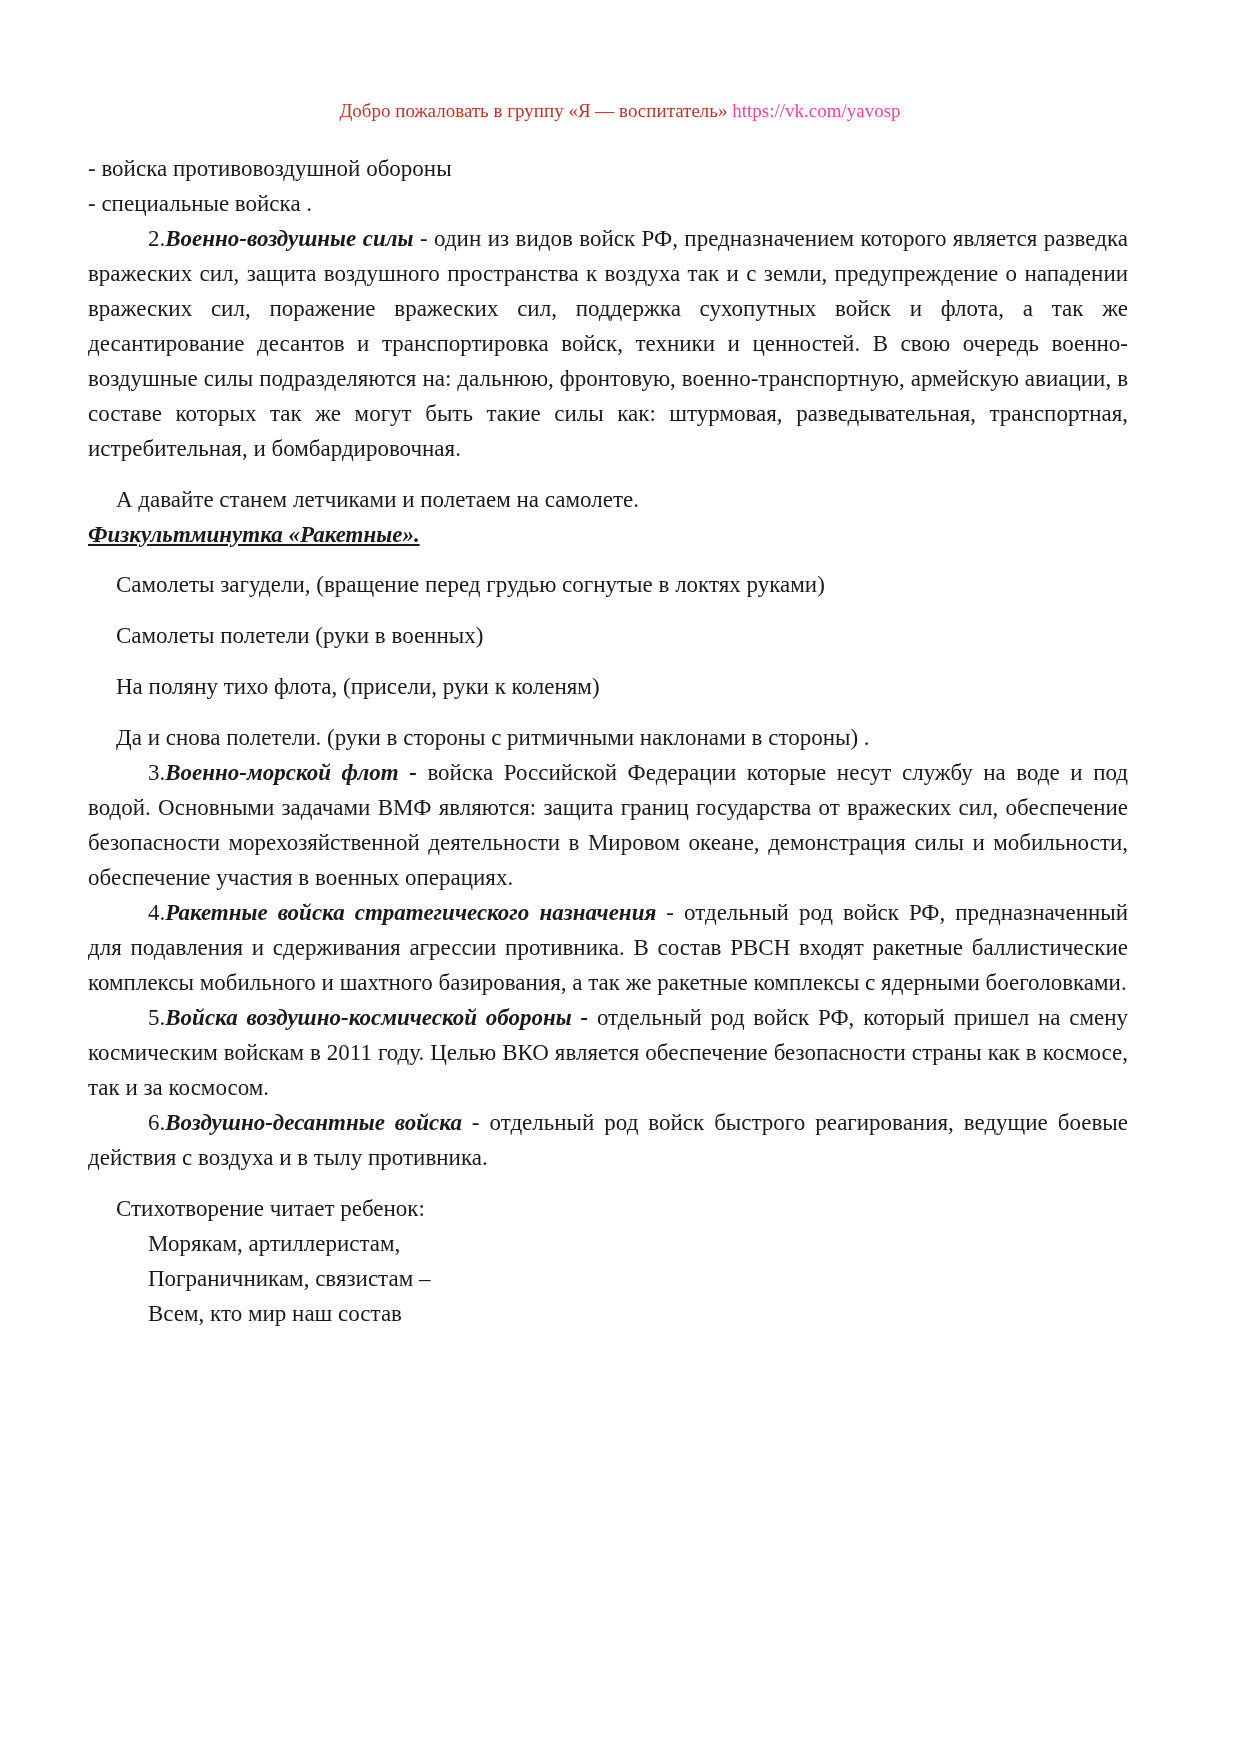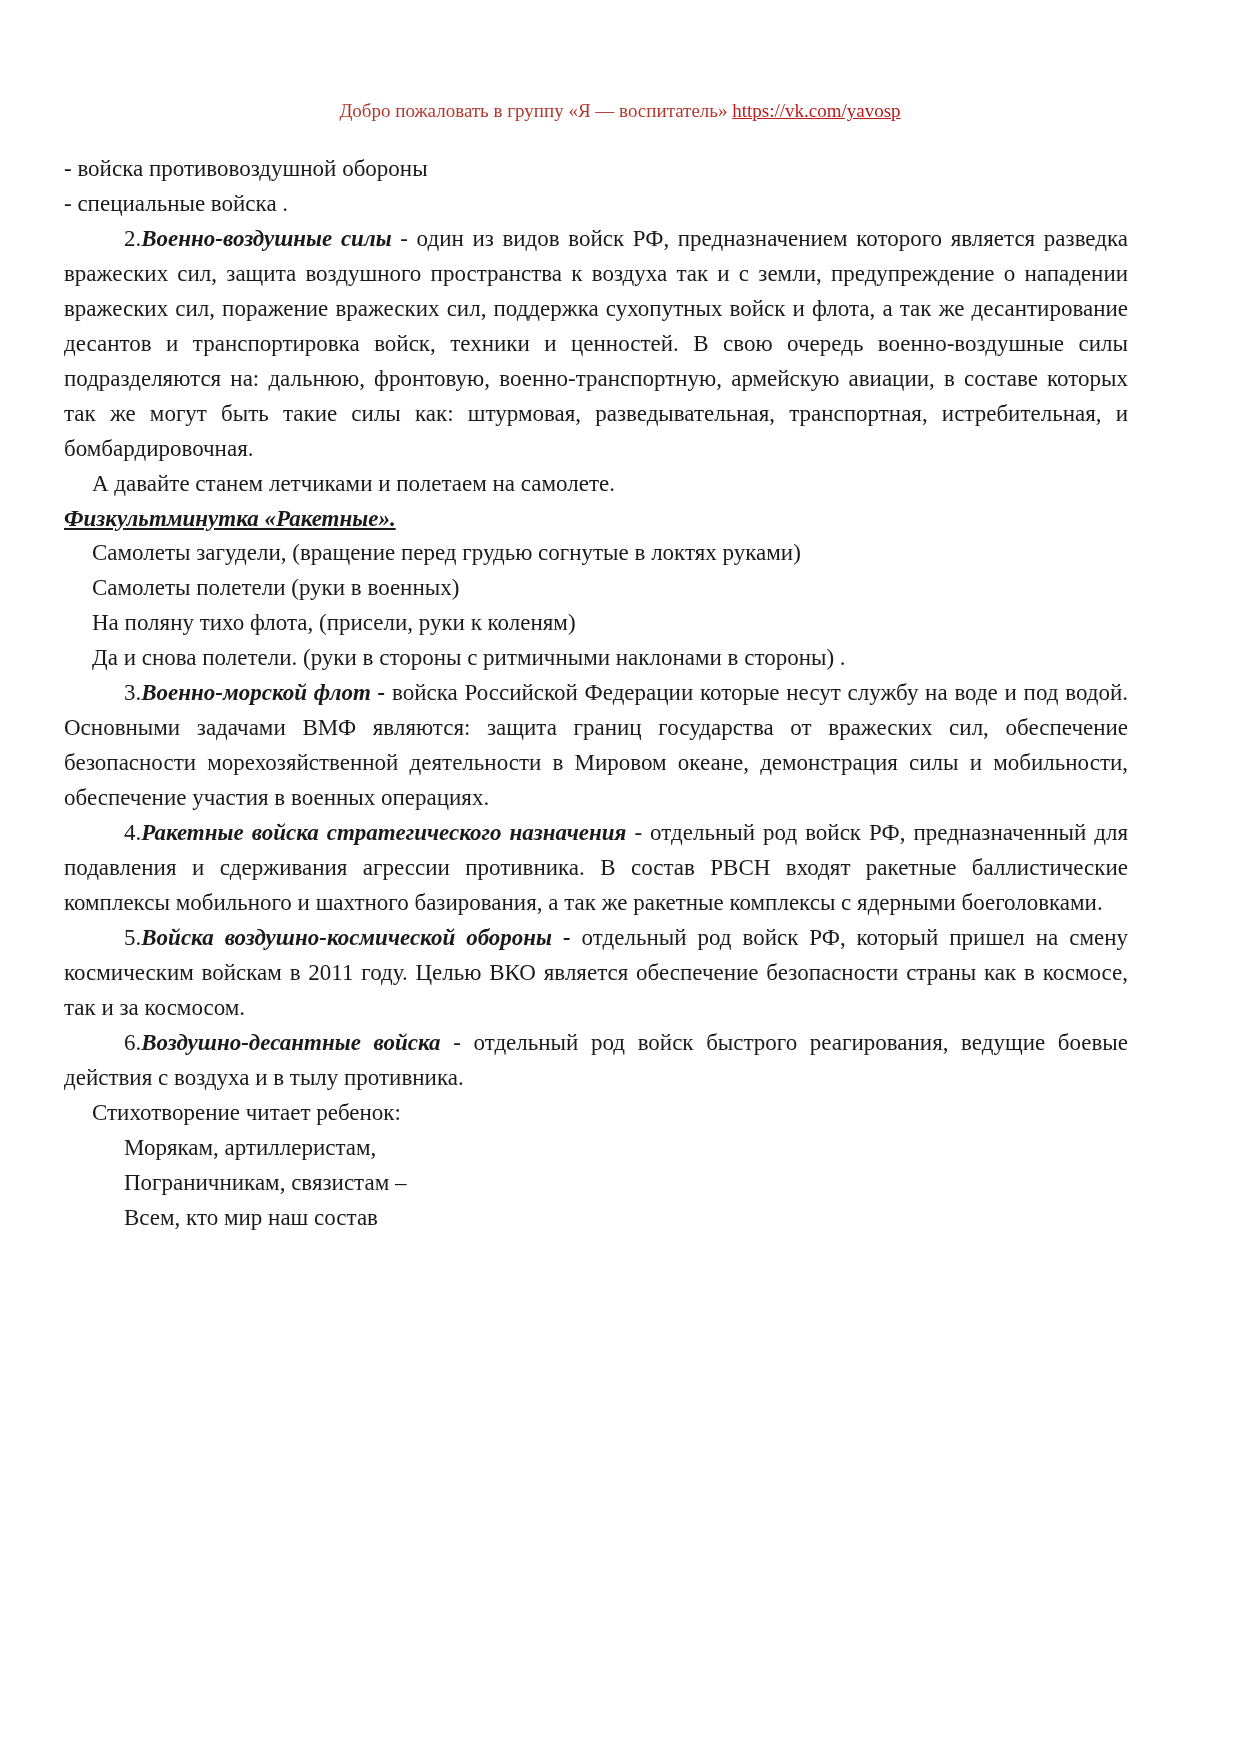--- a/index.html
+++ b/index.html
@@ -20,25 +20,24 @@
   }
   .header {
     text-align: center;
     font-size: 19px;
     color: #b03a2e;
     margin-top: 100px;
     margin-bottom: 30px;
     font-family: "Liberation Serif", "DejaVu Serif", serif;
   }
   .header .link {
-    color: #b91c1c;
-    text-decoration: underline;
+    color: #ec4899;
   }
   .content {
-    padding-left: 64px;
+    padding-left: 88px;
     padding-right: 112px;
     font-size: 23px;
     line-height: 1.52;
   }
   p {
     margin: 0;
   }
   .indent {
     text-indent: 60px;
   }
@@ -46,20 +45,21 @@
     font-weight: bold;
     font-style: italic;
   }
   .biu {
     font-weight: bold;
     font-style: italic;
     text-decoration: underline;
   }
   .small-indent {
     text-indent: 28px;
+    margin-top: 16px;
   }
   .verse {
     margin-left: 60px;
   }
   .just {
     text-align: justify;
   }
 </style>
 </head>
 <body>

